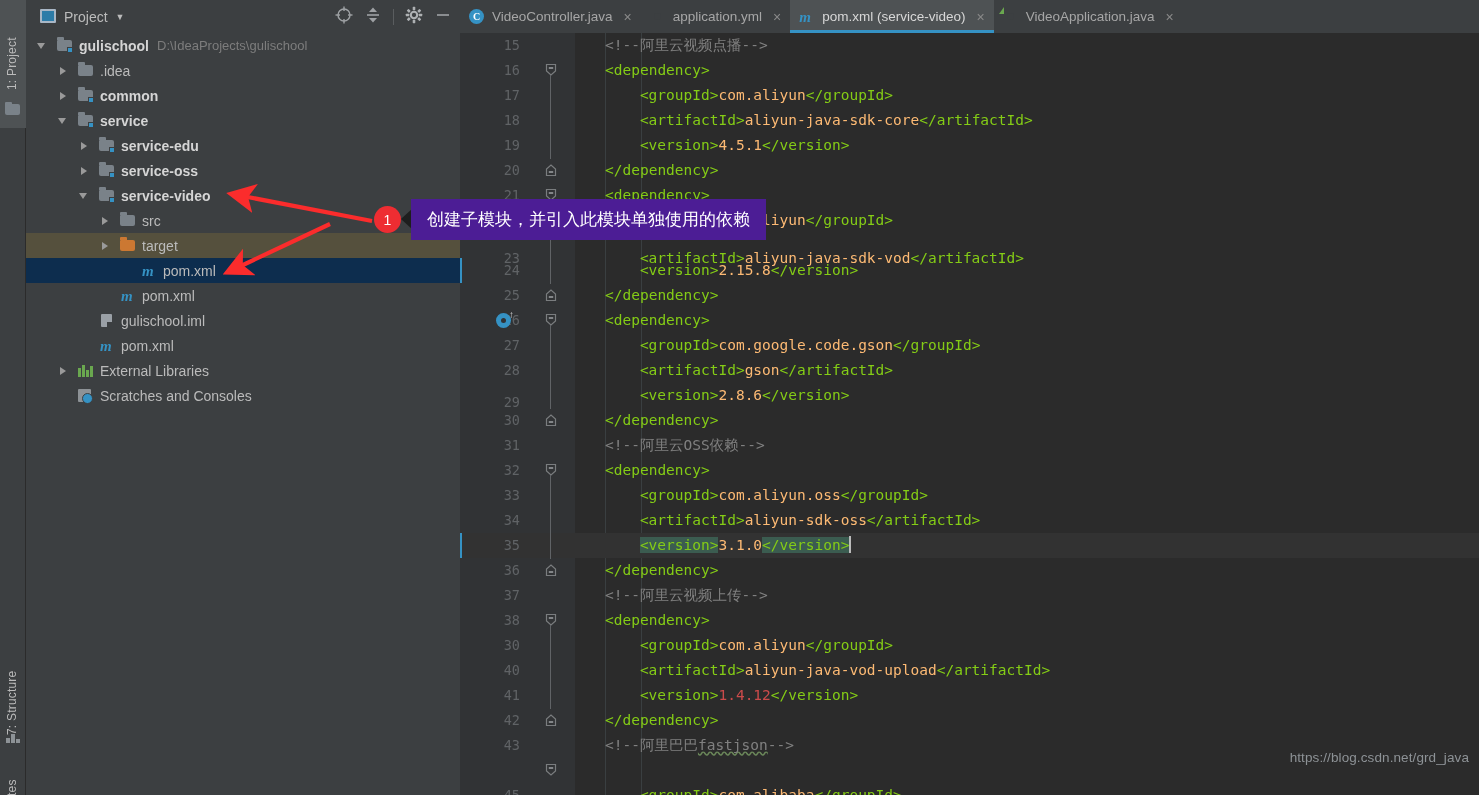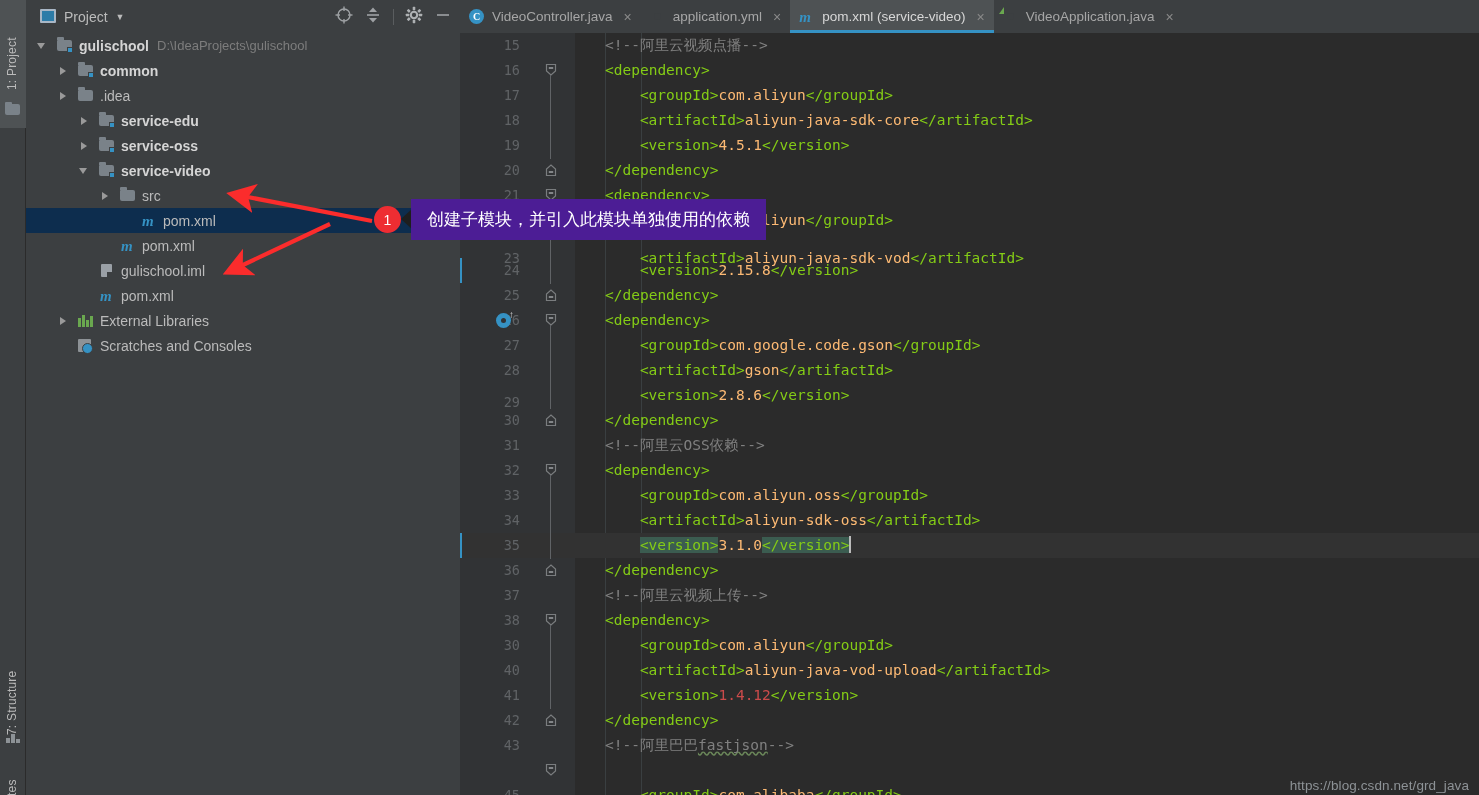--- a/index.html
+++ b/index.html
@@ -241,21 +241,21 @@
   .maven-gutter-icon::after {
     content: ""; position: absolute; left: 5px; top: 5px;
     width: 5px; height: 5px; border-radius: 50%; background: #313335;
   }
   .maven-gutter-icon .up {
     position: absolute; right: -3px; top: -3px;
     color: #d8d8d8; font-size: 10px; line-height: 10px; font-weight: bold;
   }
 
   .watermark {
-    position: absolute; right: 10px; bottom: 2px;
+    position: absolute; right: 10px; bottom: 30px;
     color: #8d9296; font-size: 13.5px; letter-spacing: .1px;
   }
 
   
   .overlay { position: absolute; left: 0; top: 0; width: 1479px; height: 795px; pointer-events: none; }
   .callout {
     position: absolute; left: 411px; top: 199px;
     background: #4c1d95; color: #ffffff; font-size: 17px;
     padding: 9px 16px; white-space: nowrap;
   }
@@ -355,76 +355,96 @@
             </span>
           </span>
           <span class="lbl bold">gulischool</span>
           <span class="path">D:\IdeaProjects\gulischool</span>
         </div>
         <div class="row">
           <span style="display: inline-block; flex: 0 0 auto; width: 31px;"></span>
           <span class="twisty closed"></span>
           <span style="display: inline-block; width: 7px; flex: 0 0 7px;"></span>
           <span class="icon-box">
+            <span class="folder"></span>
+          </span>
+          <span class="lbl">.idea</span>
+        </div>
+        <div class="row">
+          <span style="display: inline-block; flex: 0 0 auto; width: 31px;"></span>
+          <span class="twisty closed"></span>
+          <span style="display: inline-block; width: 7px; flex: 0 0 7px;"></span>
+          <span class="icon-box">
             <span class="folder">
               <span class="mod-badge"></span>
             </span>
           </span>
           <span class="lbl bold">common</span>
         </div>
         <div class="row">
           <span style="display: inline-block; flex: 0 0 auto; width: 31px;"></span>
-          <span class="twisty closed"></span>
-          <span style="display: inline-block; width: 7px; flex: 0 0 7px;"></span>
-          <span class="icon-box">
-            <span class="folder"></span>
-          </span>
-          <span class="lbl">.idea</span>
-        </div>
-        <div class="row">
-          <span style="display: inline-block; flex: 0 0 auto; width: 52px;"></span>
-          <span class="twisty closed"></span>
+          <span class="twisty open"></span>
           <span style="display: inline-block; width: 7px; flex: 0 0 7px;"></span>
           <span class="icon-box">
             <span class="folder">
               <span class="mod-badge"></span>
             </span>
           </span>
-          <span class="lbl bold">service-edu</span>
+          <span class="lbl bold">service</span>
         </div>
         <div class="row">
           <span style="display: inline-block; flex: 0 0 auto; width: 52px;"></span>
           <span class="twisty closed"></span>
           <span style="display: inline-block; width: 7px; flex: 0 0 7px;"></span>
           <span class="icon-box">
             <span class="folder">
               <span class="mod-badge"></span>
             </span>
           </span>
-          <span class="lbl bold">service-oss</span>
+          <span class="lbl bold">service-edu</span>
         </div>
         <div class="row">
           <span style="display: inline-block; flex: 0 0 auto; width: 52px;"></span>
-          <span class="twisty open"></span>
+          <span class="twisty closed"></span>
           <span style="display: inline-block; width: 7px; flex: 0 0 7px;"></span>
           <span class="icon-box">
             <span class="folder">
               <span class="mod-badge"></span>
             </span>
           </span>
+          <span class="lbl bold">service-oss</span>
+        </div>
+        <div class="row">
+          <span style="display: inline-block; flex: 0 0 auto; width: 52px;"></span>
+          <span class="twisty open"></span>
+          <span style="display: inline-block; width: 7px; flex: 0 0 7px;"></span>
+          <span class="icon-box">
+            <span class="folder">
+              <span class="mod-badge"></span>
+            </span>
+          </span>
           <span class="lbl bold">service-video</span>
         </div>
         <div class="row">
           <span style="display: inline-block; flex: 0 0 auto; width: 73px;"></span>
           <span class="twisty closed"></span>
           <span style="display: inline-block; width: 7px; flex: 0 0 7px;"></span>
           <span class="icon-box">
             <span class="folder"></span>
           </span>
           <span class="lbl">src</span>
+        </div>
+        <div class="row target-hl">
+          <span style="display: inline-block; flex: 0 0 auto; width: 73px;"></span>
+          <span class="twisty closed"></span>
+          <span style="display: inline-block; width: 7px; flex: 0 0 7px;"></span>
+          <span class="icon-box">
+            <span class="folder orange"></span>
+          </span>
+          <span class="lbl">target</span>
         </div>
         <div class="row sel">
           <span style="display: inline-block; flex: 0 0 auto; width: 94px;"></span>
           <span class="twisty none"></span>
           <span style="display: inline-block; width: 7px; flex: 0 0 7px;"></span>
           <span class="icon-box">
             <span class="m-icon">m</span>
           </span>
           <span class="lbl">pom.xml</span>
         </div>

